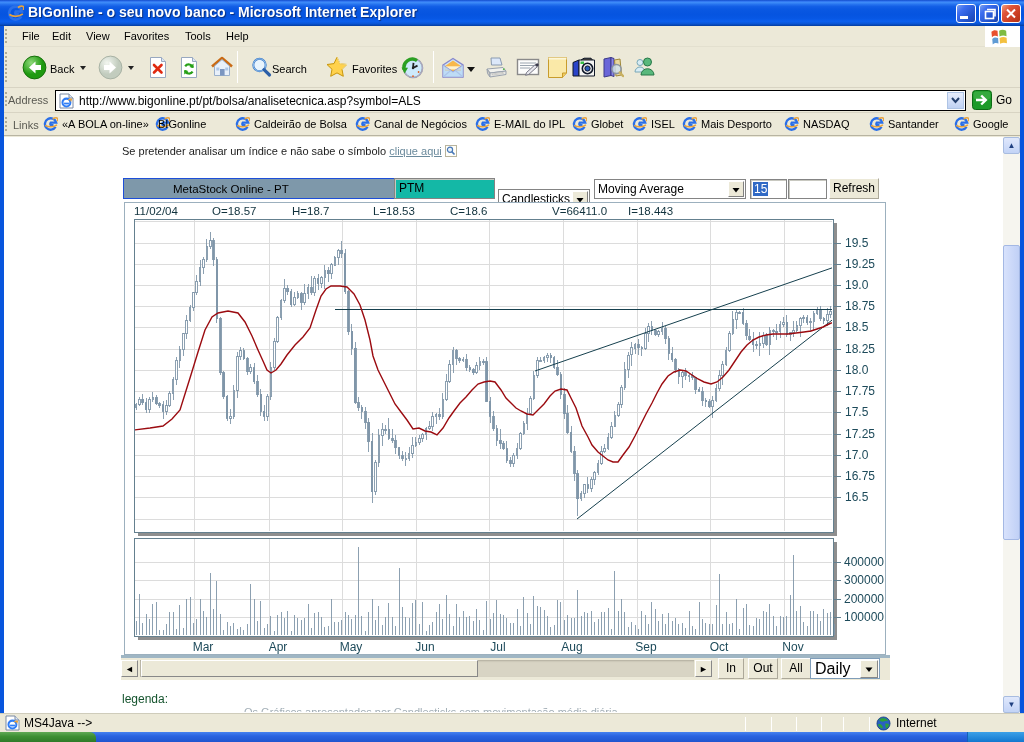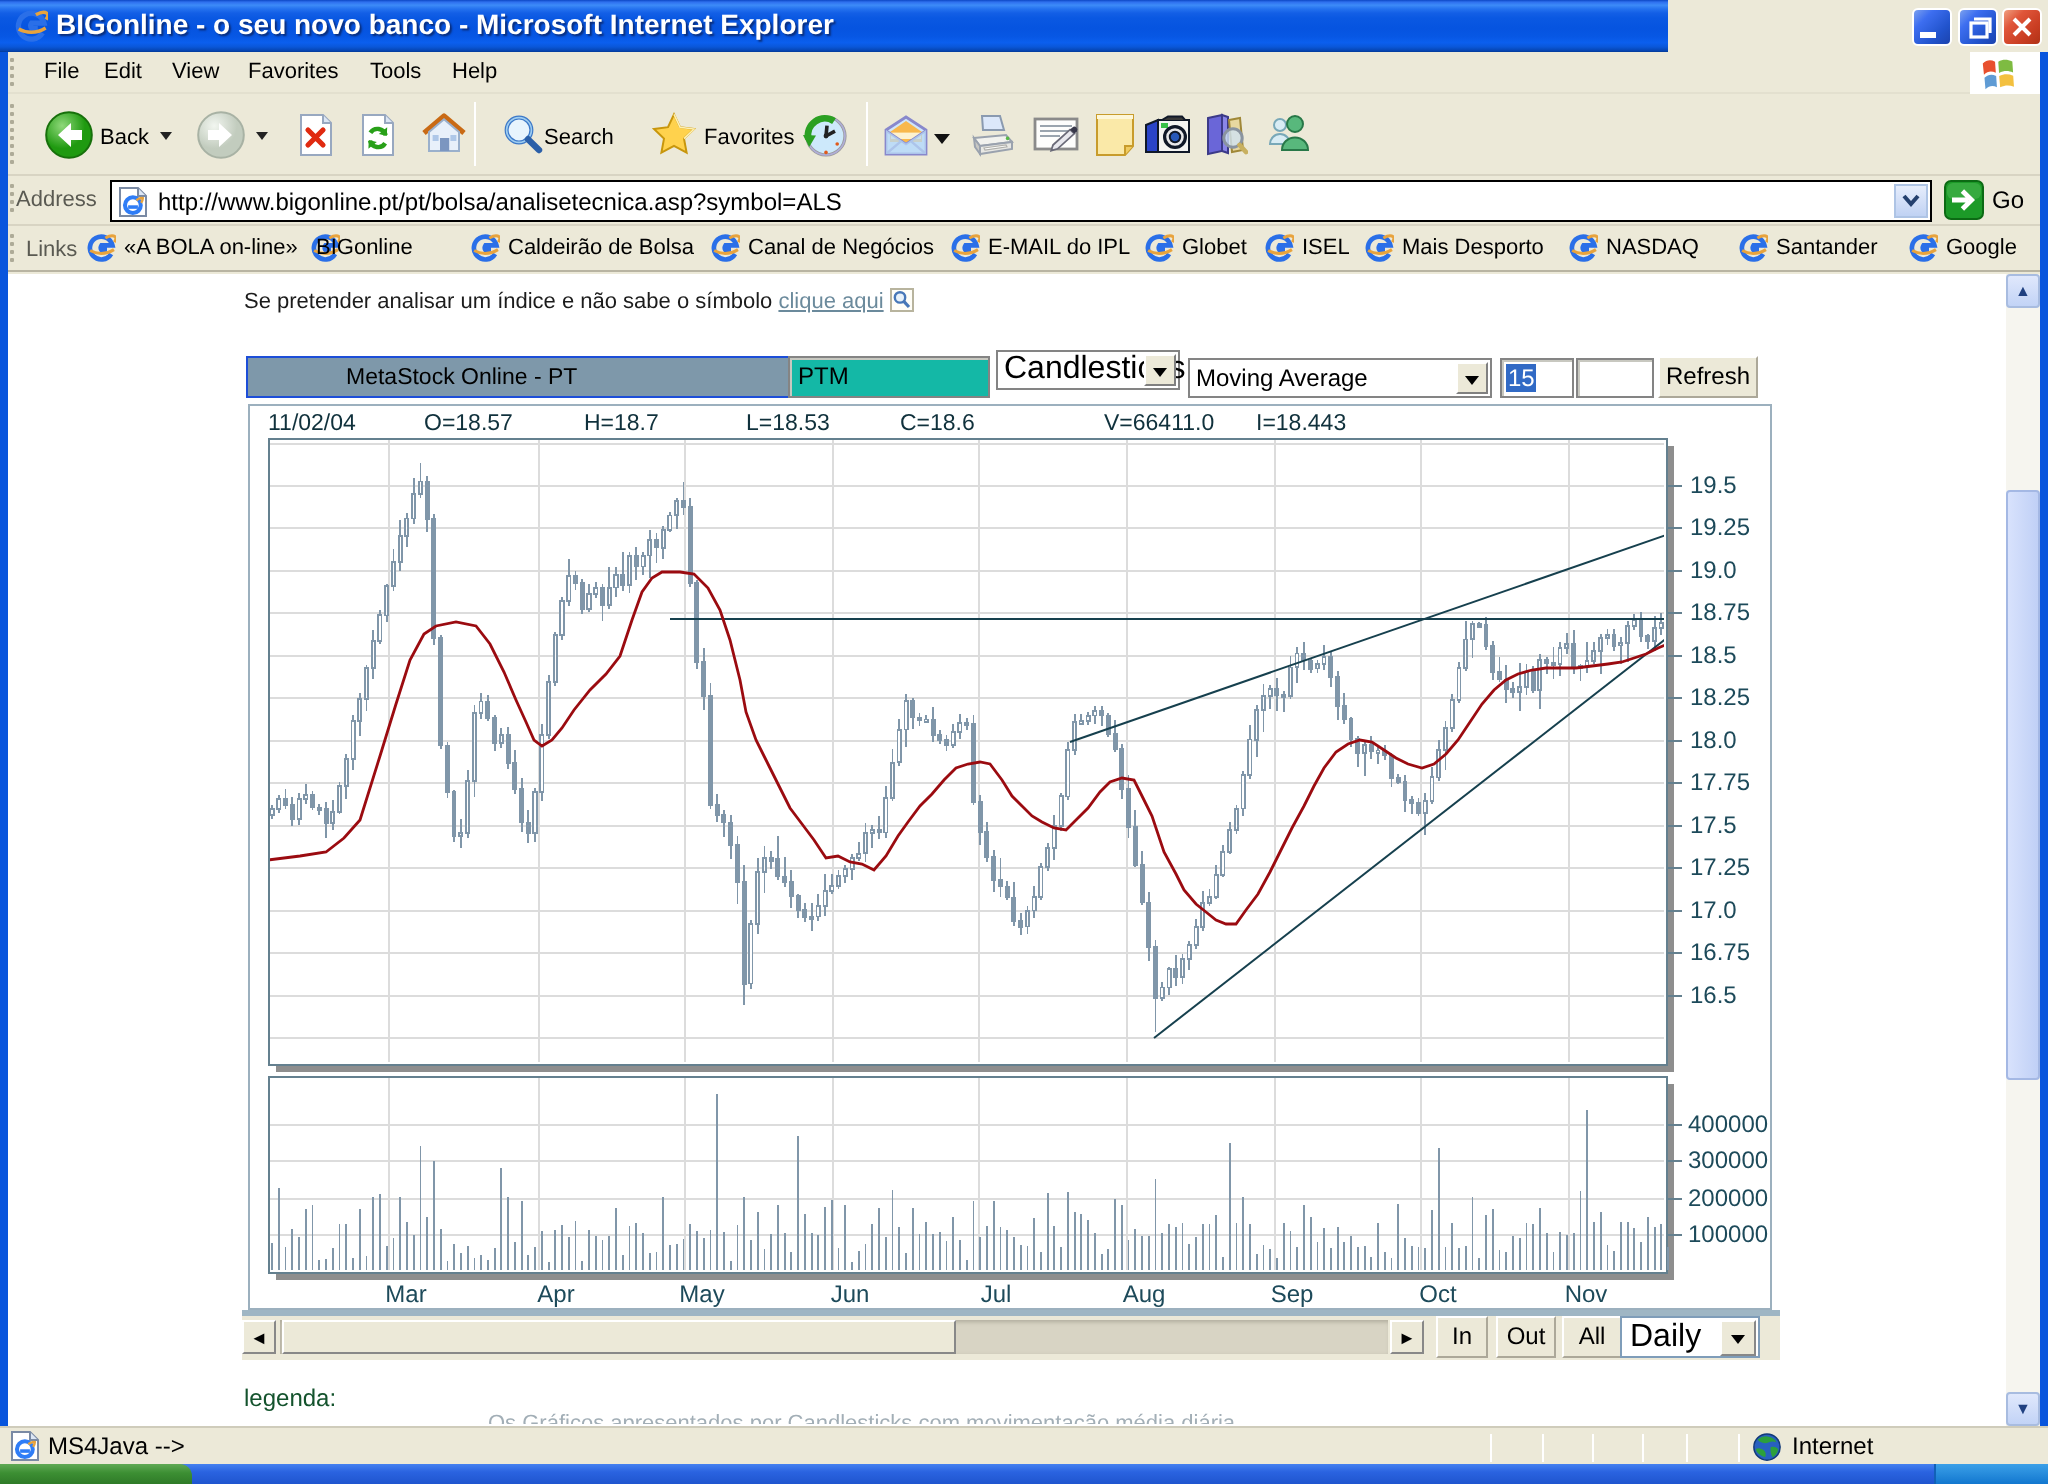--- a/index.html
+++ b/index.html
@@ -1,17 +1,17 @@
 <!DOCTYPE html>
 <html><head><meta charset="utf-8"><title>t</title><style>
 *{margin:0;padding:0;box-sizing:border-box}
 body{font-family:"Liberation Sans",sans-serif;width:1024px;height:742px;overflow:hidden}
 #scr{position:relative;width:1024px;height:742px;background:#ece9d8;overflow:hidden}
 .abs{position:absolute}
-#title{left:0;top:0;width:834px;height:26px;
+#title{left:0;top:0;width:1024px;height:26px;
  background:linear-gradient(180deg,#0d47c4 0%,#2e70ef 4%,#3d8bf8 10%,#2572ef 17%,#135fe6 25%,#0a58e2 35%,#0654e0 55%,#0757e4 70%,#0b5fee 82%,#0a57d9 90%,#0646b4 97%,#033a98 100%);}
 #title .txt{position:absolute;left:28px;top:4px;color:#fff;font-weight:bold;font-size:14px;
  text-shadow:1px 1px 1px #0a2d7a;white-space:nowrap;letter-spacing:0px}
 .capbtn{position:absolute;top:4px;width:20px;height:19px;border:1px solid #fff;border-radius:3px;
  color:#fff;}
 .bmin,.bmax{background:linear-gradient(135deg,#7ba1ef 0%,#3d6ef0 28%,#2153cc 70%,#1c43ae 100%)}
 .bclose{background:linear-gradient(135deg,#f0a080 0%,#e0563a 30%,#c93d22 70%,#b03317 100%)}
 .win-l{left:0;top:26px;width:4px;height:716px;background:#0855dd}
 .win-r{left:1020px;top:26px;width:4px;height:716px;background:#0855dd}
 .bar{left:4px;width:1016px;background:#ece9d8}
@@ -296,21 +296,21 @@
     </div>
     <div class="abs" id="content">
       <div style="position:absolute;left:118px;top:8px;font-size:11px;color:#1c1c1c">Se pretender analisar um índice e não sabe o símbolo <a style="color:#6b8a9c;text-decoration:underline">clique aqui</a></div>
       <div style="position:absolute;left:441px;top:6px"><svg width="12" height="12" viewBox="0 0 12 12">
           <rect x="0.5" y="0.5" width="11" height="11" fill="#fffef8" stroke="#b8b49e"></rect>
           <circle cx="5" cy="4.7" r="2.6" fill="#e8f2fa" stroke="#4878b8" stroke-width="1.2"></circle>
           <path d="M6.8 6.6 L9.5 9.5" stroke="#4878b8" stroke-width="1.6"></path>
         </svg></div>
       <div style="position:absolute;left:119px;top:41px;width:302px;height:21px;background:#7e98aa;border:1px solid #1d4ed8;font-size:11.5px;line-height:20px;padding-left:49px">MetaStock Online - PT</div>
       <div style="position:absolute;left:390px;top:41px;width:101px;height:21px;background:#14b8a6;border:1px solid #848484;box-shadow:inset 1px 1px 0 #c8c8c0;font-size:12px;line-height:19px;padding-left:4px">PTM</div>
-      <div style="position:absolute;left:494px;top:38px;width:92px;height:20px;background:#fff;border:1px solid #848484;font-size:16px;line-height:18px;padding-left:3px">Candlesticks<span style="position:absolute;right:1px;top:1px;width:16px;height:16px;background:#ece9d8;border:1px solid #fff;border-right-color:#808080;border-bottom-color:#808080"><svg width="14" height="14">
+      <div style="position:absolute;left:494px;top:52px;width:92px;height:20px;background:#fff;border:1px solid #848484;font-size:12px;line-height:18px;padding-left:3px">Candlesticks<span style="position:absolute;right:1px;top:1px;width:16px;height:16px;background:#ece9d8;border:1px solid #fff;border-right-color:#808080;border-bottom-color:#808080"><svg width="14" height="14">
             <path d="M3.5 6 h7 l-3.5 4.5 Z" fill="#000"></path>
           </svg></span></div>
       <div style="position:absolute;left:590px;top:42px;width:152px;height:20px;background:#fff;border:1px solid #848484;font-size:12px;line-height:18px;padding-left:3px">Moving Average<span style="position:absolute;right:1px;top:1px;width:16px;height:16px;background:#ece9d8;border:1px solid #fff;border-right-color:#808080;border-bottom-color:#808080"><svg width="14" height="14">
             <path d="M3.5 6 h7 l-3.5 4.5 Z" fill="#000"></path>
           </svg></span></div>
       <div style="position:absolute;left:746px;top:42px;width:37px;height:20px;background:#fff;border:1px solid #848484;box-shadow:inset 1px 1px 0 #c8c8c0;font-size:12px;line-height:18px;padding-left:2px"><span style="background:#316ac5;color:#fff;padding:0 1px">15</span></div>
       <div style="position:absolute;left:784px;top:42px;width:39px;height:20px;background:#fff;border:1px solid #848484;box-shadow:inset 1px 1px 0 #c8c8c0"></div>
       <div class="xpbtn" style="position:absolute;left:825px;top:41px;width:50px;height:21px;line-height:19px">Refresh</div>
       <svg width="762" height="453" viewBox="0 0 762 453" xmlns="http://www.w3.org/2000/svg" style="position:absolute;left:120px;top:65px" shape-rendering="crispEdges">
         <rect x="0.5" y="0.5" width="761" height="452" fill="#ffffff" stroke="#9cb0be"></rect>

